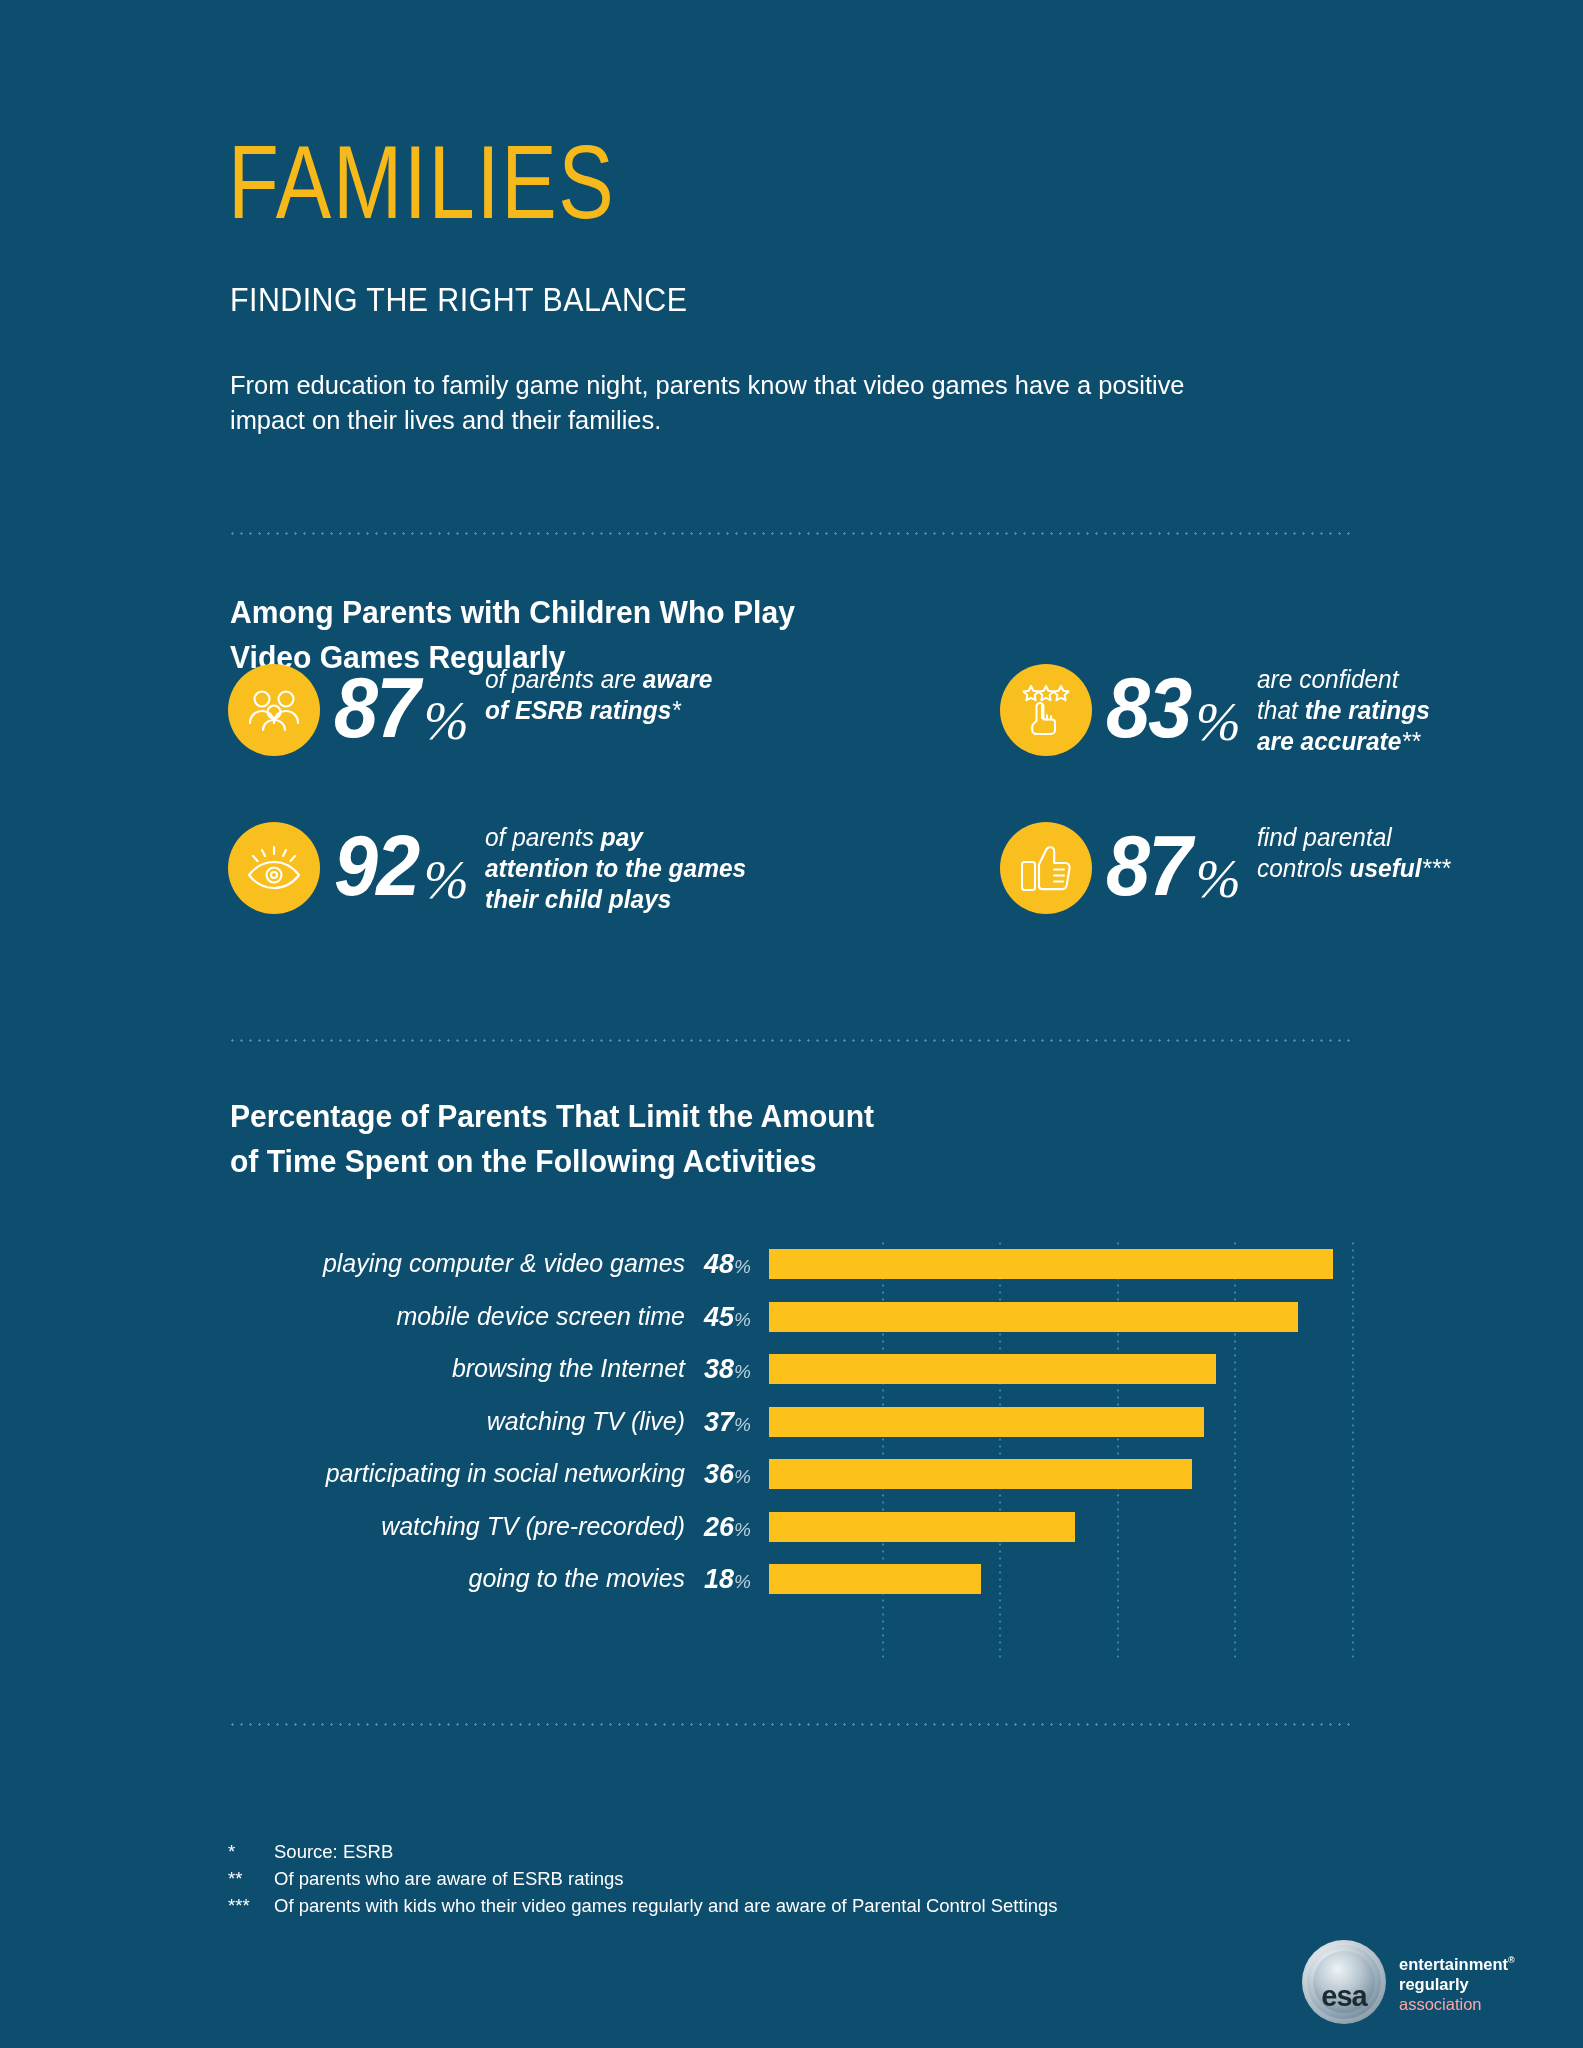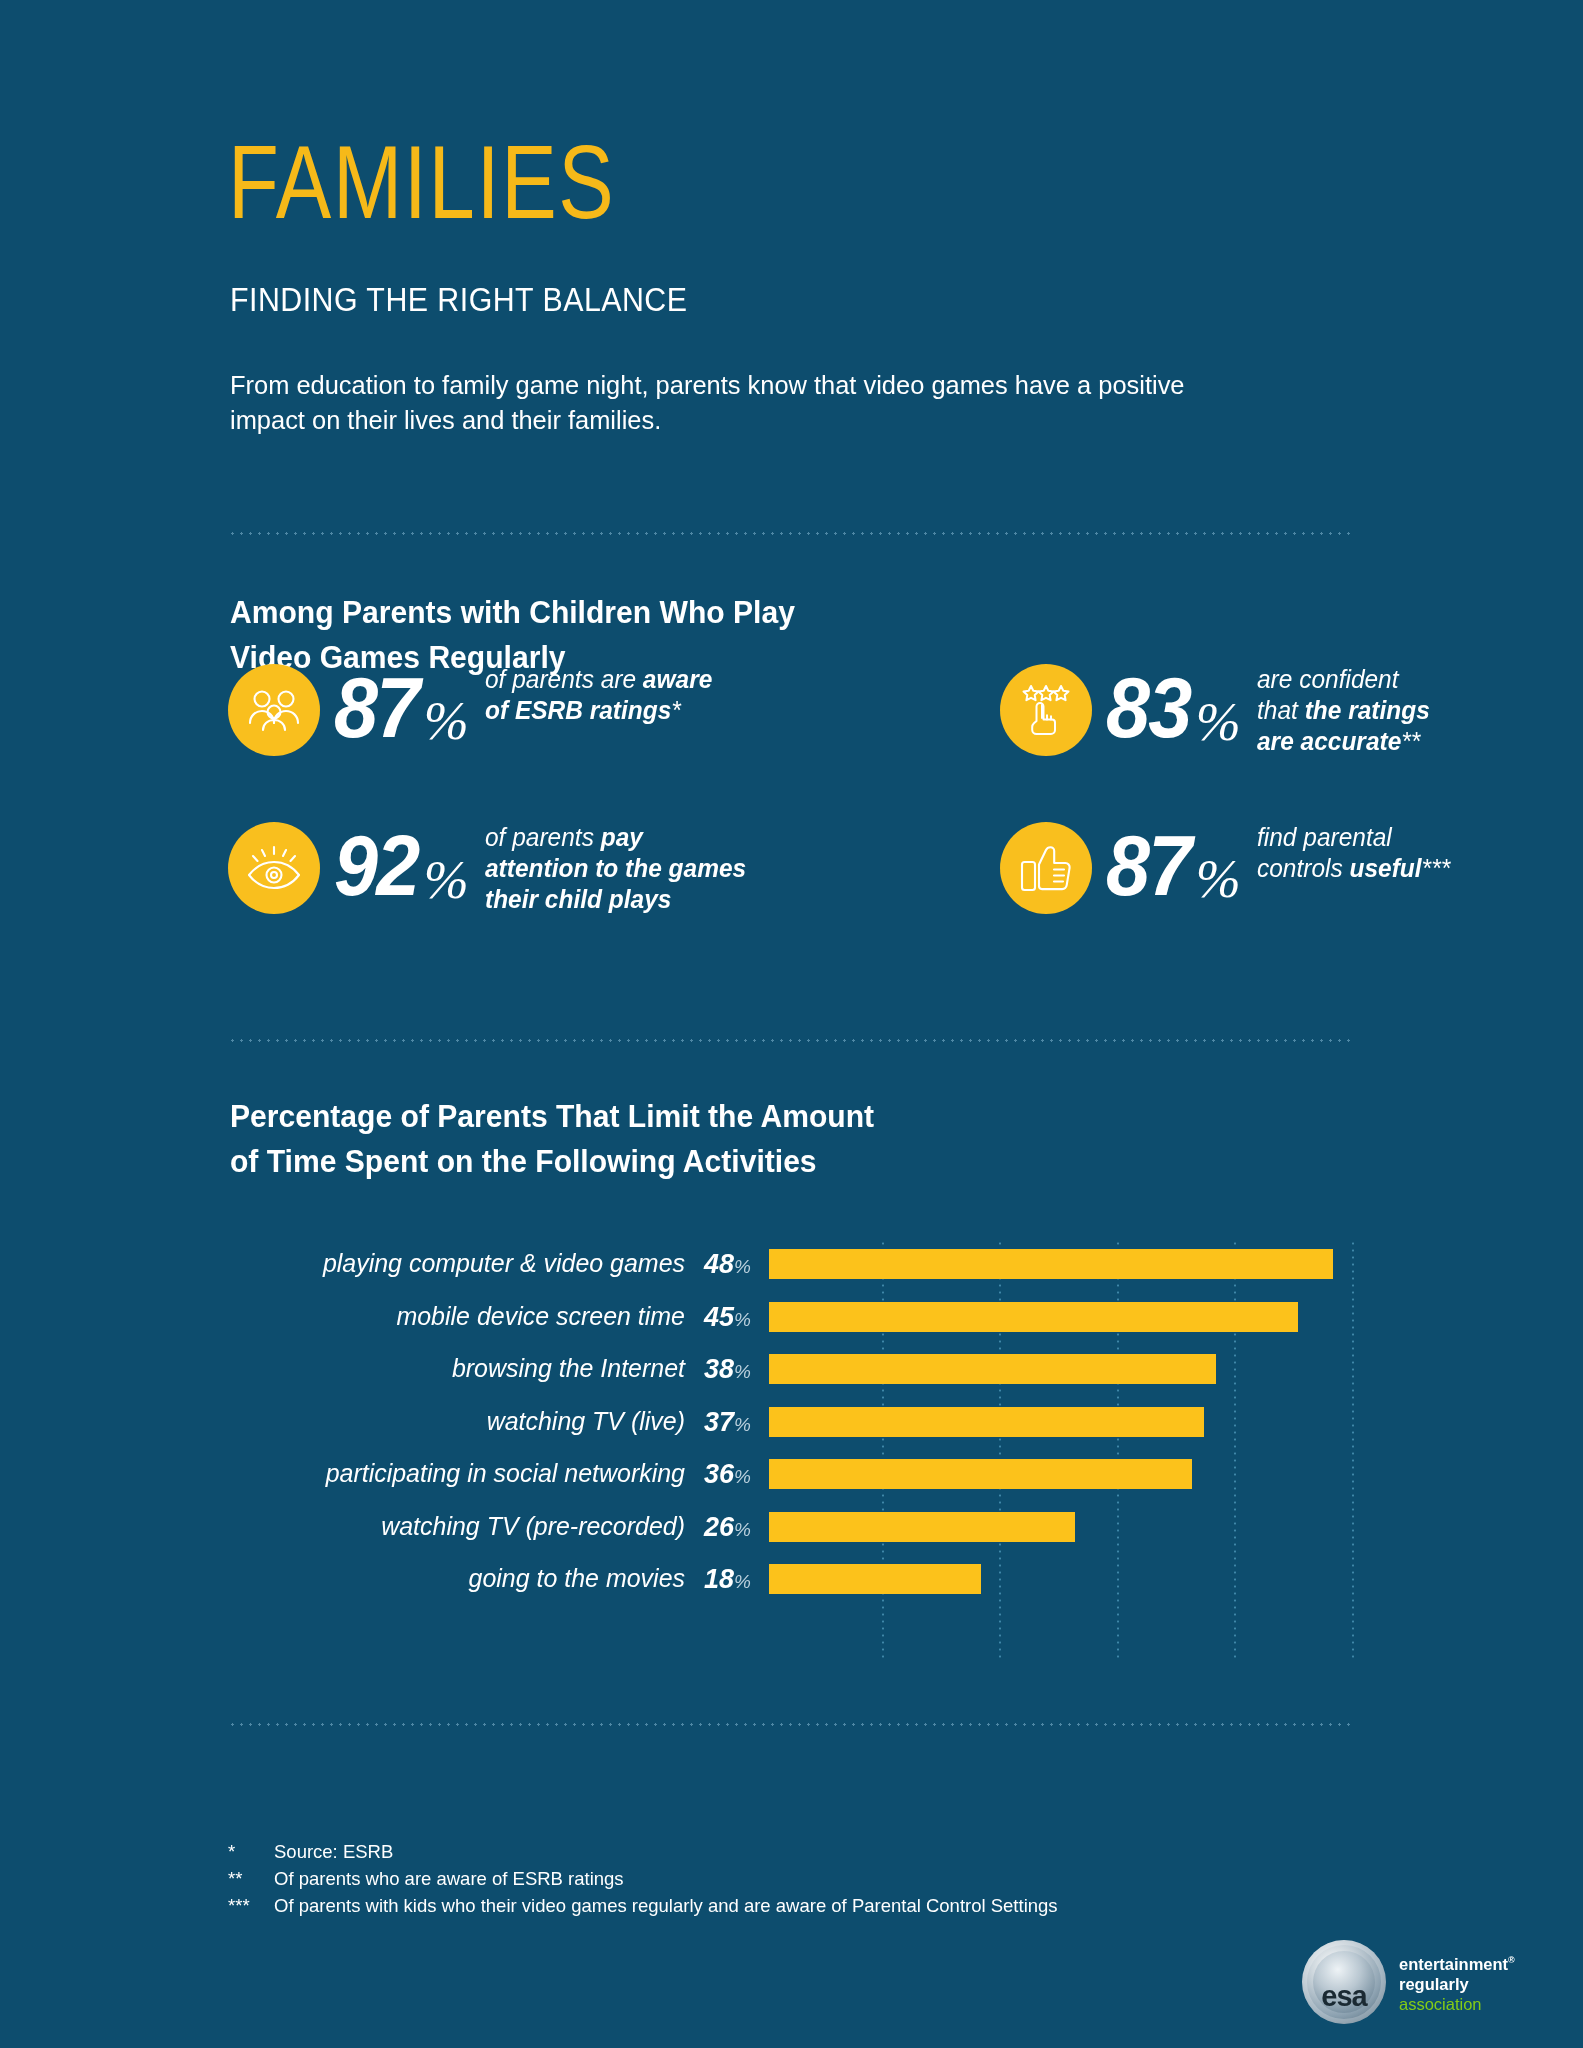--- a/index.html
+++ b/index.html
@@ -128,21 +128,21 @@
     width:62px;height:62px;border-radius:50%;
     background:radial-gradient(circle at 40% 30%,#eef3f6 0%,#b9c7d1 40%,#7d94a4 75%,#5d7383 100%);
     display:flex;align-items:flex-end;justify-content:center;
   }
   .logo-text{
     font-size:29px;font-weight:700;color:#1b2a33;letter-spacing:-1px;
     font-family:"Liberation Sans",sans-serif;
   }
   .logo-words{margin-left:13px;font-size:16.5px;line-height:20px;}
   .logo-words .b{font-weight:700;}
-  .logo-words .l{font-weight:400;color:#84cc16;}
+  .logo-words .l{font-weight:400;color:#fca5a5;}
   .sup{font-size:9px;vertical-align:super;}
 </style>
 </head>
 <body>
 
 <div class="page">
 
   <div class="title">FAMILIES</div>
   <div class="subtitle">FINDING THE RIGHT BALANCE</div>
   <div class="intro">From education to family game night, parents know that video games have a positive impact on their lives and their families.</div>

